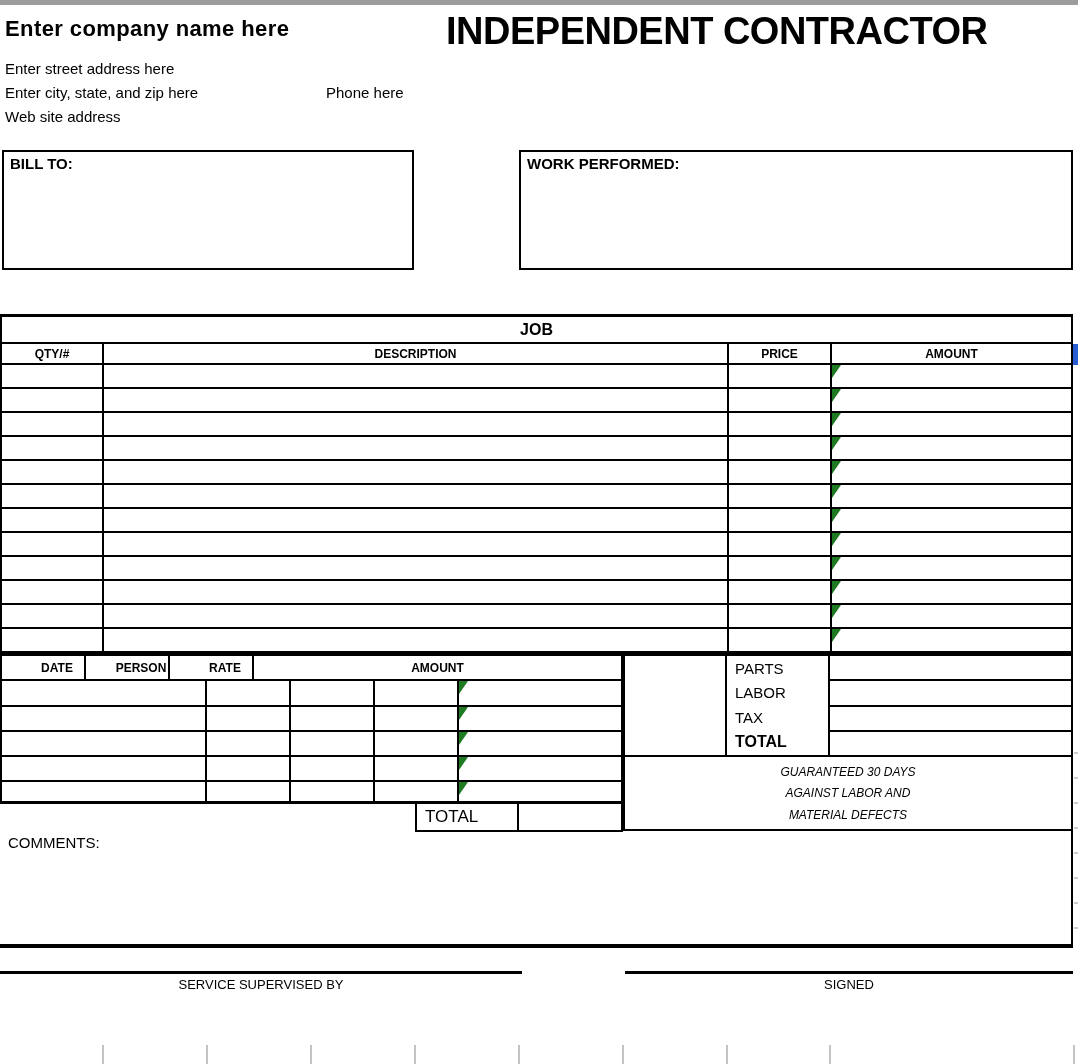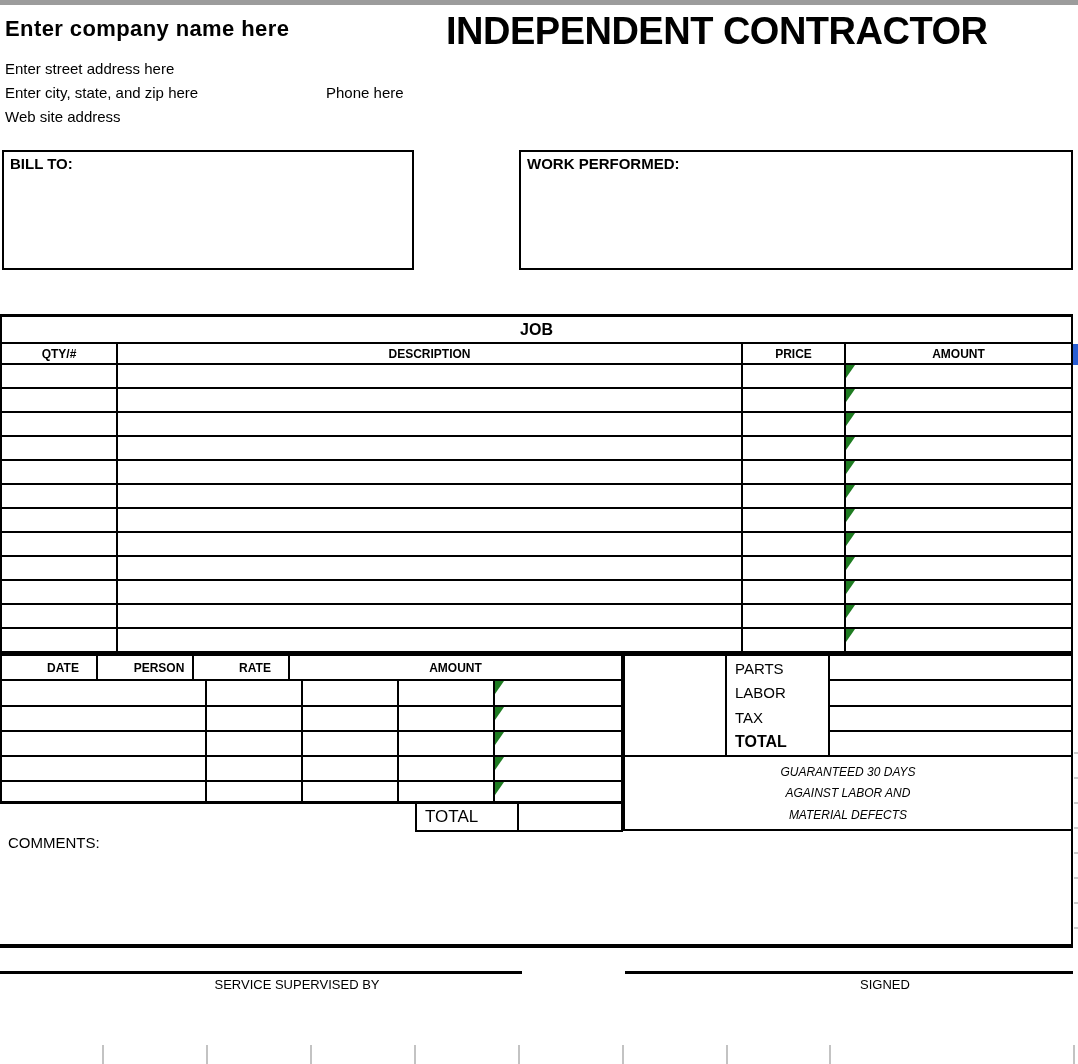--- a/index.html
+++ b/index.html
@@ -20,39 +20,39 @@
 
   .banner { left:0; top:314px; width:1073px; height:30px;
             border:2px solid #000; border-top-width:3px;
             font-weight:bold; font-size:16px; text-align:center; line-height:25px; }
 
   .jhead, .jrow { left:0; width:1073px; display:flex;
             border-left:2px solid #000; border-right:2px solid #000; border-bottom:2px solid #000; }
   .jhead  { top:344px; height:21px; font-weight:bold; font-size:12px; }
   .jrow   { height:24px; }
   .jc     { height:100%; border-right:2px solid #000; }
-  .jc.c-qty   { width:116px; }
+  .jc.c-qty   { width:102px; }
   .jc.c-desc  { width:625px; }
   .jc.c-price { width:103px; }
   .jc.c-amt   { flex:1; border-right:none; position:relative; }
   .jhead .jc  { display:flex; align-items:center; justify-content:center; }
 
   .tri { position:absolute; left:0; top:0; width:0; height:0;
          border-top:13px solid var(--green,#1e7b21); border-right:9px solid transparent; }
 
   .blue-mark { left:1073px; top:344px; width:5px; height:21px; background:var(--blue,#2a5fd4); }
 
   .divider { left:0; top:652px; width:1073px; height:4px; background:#000; }
 
   .shead, .srow { left:0; width:623px; display:flex;
             border-left:2px solid #000; border-right:2px solid #000; border-bottom:2px solid #000; }
   .shead  { top:656px; height:25px; font-weight:bold; font-size:12px; }
   .sc     { height:100%; border-right:2px solid #000; }
   .sc.c-sp { width:205px; }
-  .sc.c-104 { width:96px;padding-left:28px; }
+  .sc.c-104 { width:84px;padding-left:28px; }
   .sc.c-last { flex:1; border-right:none; position:relative; }
   .shead .sc { display:flex; align-items:center; justify-content:center; }
   .srow.thick { border-bottom-width:3px; }
 
   .total-row { left:415px; top:804px; width:208px; height:28px; display:flex;
                border-left:2px solid #000; border-right:2px solid #000; border-bottom:2px solid #000; }
   .total-row .lbl { width:102px; border-right:2px solid #000; font-size:17px; line-height:25px; padding-left:8px; }
   .total-row .val { flex:1; }
 
   .merged-cell { left:623px; top:656px; width:104px; height:101px;
@@ -67,21 +67,21 @@
   .guarantee { left:623px; top:757px; width:450px; height:74px;
                border-left:2px solid #000; border-right:2px solid #000; border-bottom:2px solid #000;
                display:flex; flex-direction:column; justify-content:space-evenly;
                font-style:italic; font-size:12px; text-align:center; }
 
   .comments { left:0; top:831px; width:1073px; height:113px; border-right:2px solid #000; }
   .comments .clabel { position:absolute; left:8px; top:3px; font-size:15px; }
   .bottom-rule { left:0; top:944px; width:1073px; height:4px; background:#000; }
 
   .sigline { top:971px; height:3px; background:#000; }
-  .siglabel { top:977px; font-size:13px; text-align:center;margin-left:36px; }
+  .siglabel { top:977px; font-size:13px; text-align:center; }
 
   .btick { top:1045px; width:2px; height:19px; background:var(--grid,#c3c3c3); }
   .rtick { left:1074px; width:4px; height:2px; background:#cccccc; }
 </style>
 </head>
 <body>
 
 <div id="page">
 
   <div class="abs top-bar"></div>

